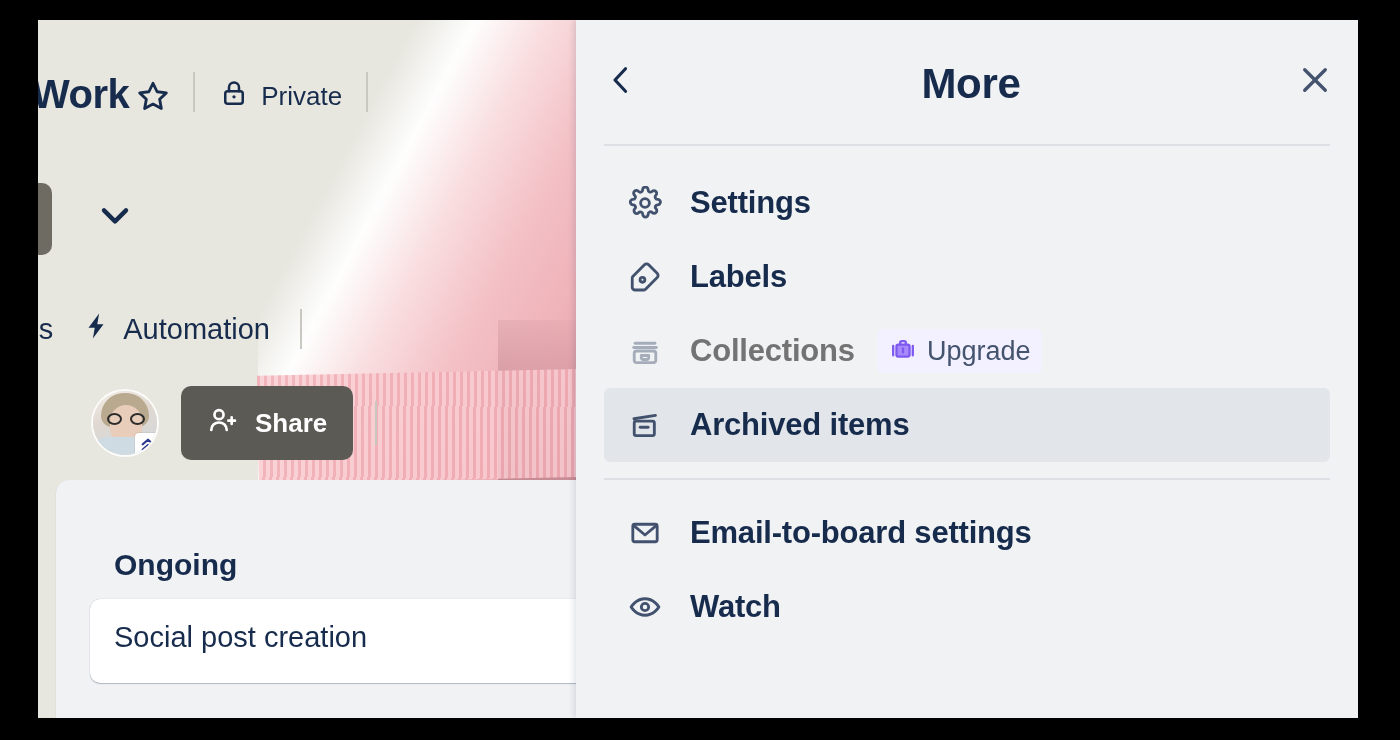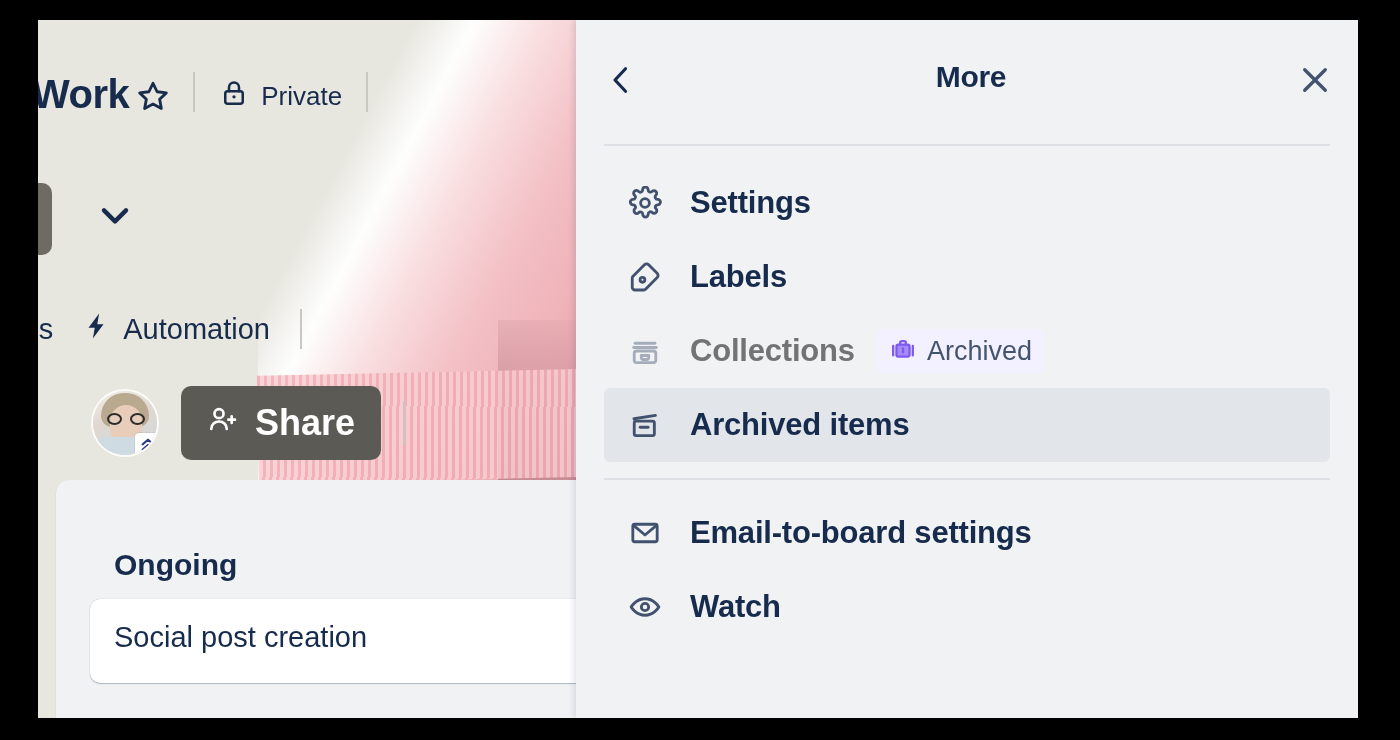--- a/index.html
+++ b/index.html
@@ -174,21 +174,21 @@
     display: flex; align-items: center; justify-content: center;
     box-shadow: 0 0 0 1px rgba(0,0,0,0.06);
   }
   .share-btn {
     display: flex; align-items: center; gap: 16px;
     margin-left: 24px;
     height: 74px; padding: 0 26px;
     border-radius: 10px;
     background: #5c5a55;
     color: #ffffff;
-    font-size: 36px; font-weight: 600;
+    font-size: 26px; font-weight: 600;
     border: none;
   }
   .member-divider {
     width: 2px; height: 44px;
     background: #c9c8c0;
     margin-left: 22px;
   }
 
   
   #list {
@@ -237,21 +237,21 @@
     left: 16px; top: 32px;
     width: 58px; height: 58px;
     display: flex; align-items: center; justify-content: center;
     color: #172b4d;
     background: transparent; border: none; border-radius: 8px;
   }
   #panel-title {
     position: absolute;
     left: 8px; right: 0; top: 40px;
     text-align: center;
-    font-size: 30px; font-weight: 700; color: #172b4d;
+    font-size: 42px; font-weight: 700; color: #172b4d;
     letter-spacing: -0.3px;
   }
   #panel-close {
     position: absolute;
     right: 14px; top: 32px;
     width: 58px; height: 58px;
     display: flex; align-items: center; justify-content: center;
     color: #44546f;
     background: transparent; border: none; border-radius: 8px;
   }
@@ -451,21 +451,21 @@
           <span class="menu-label">Collections</span>
           <span class="upgrade-badge">
             <span>
               <svg width="28" height="28" viewBox="0 0 24 24" fill="none" stroke="#7f5af0" stroke-width="2" stroke-linecap="round" stroke-linejoin="round">
                 <rect x="6.4" y="8.2" width="11.2" height="10.4" rx="1.6" fill="#a78bfa" stroke="#7f5af0"></rect>
                 <path d="M9.6 8.2V6.6a1.4 1.4 0 0 1 1.4-1.4h2a1.4 1.4 0 0 1 1.4 1.4v1.6"></path>
                 <path d="M3.6 9.4v8M20.4 9.4v8"></path>
                 <path d="M12 11.4v3.6"></path>
               </svg>
             </span>
-            <span class="upgrade-text">Archived</span>
+            <span class="upgrade-text">Upgrade</span>
           </span>
         </div>
 
         <div class="menu-item is-active">
           <span class="menu-icon">
             <svg width="34" height="34" viewBox="0 0 24 24" fill="none" stroke="#42526e" stroke-width="2" stroke-linecap="round" stroke-linejoin="round">
               <path d="M4.2 7.6 19.4 5.2"></path>
               <rect x="4.4" y="9.3" width="14.2" height="10.2" rx="1.3"></rect>
               <path d="M8.6 13.6h5.6"></path>
             </svg>

